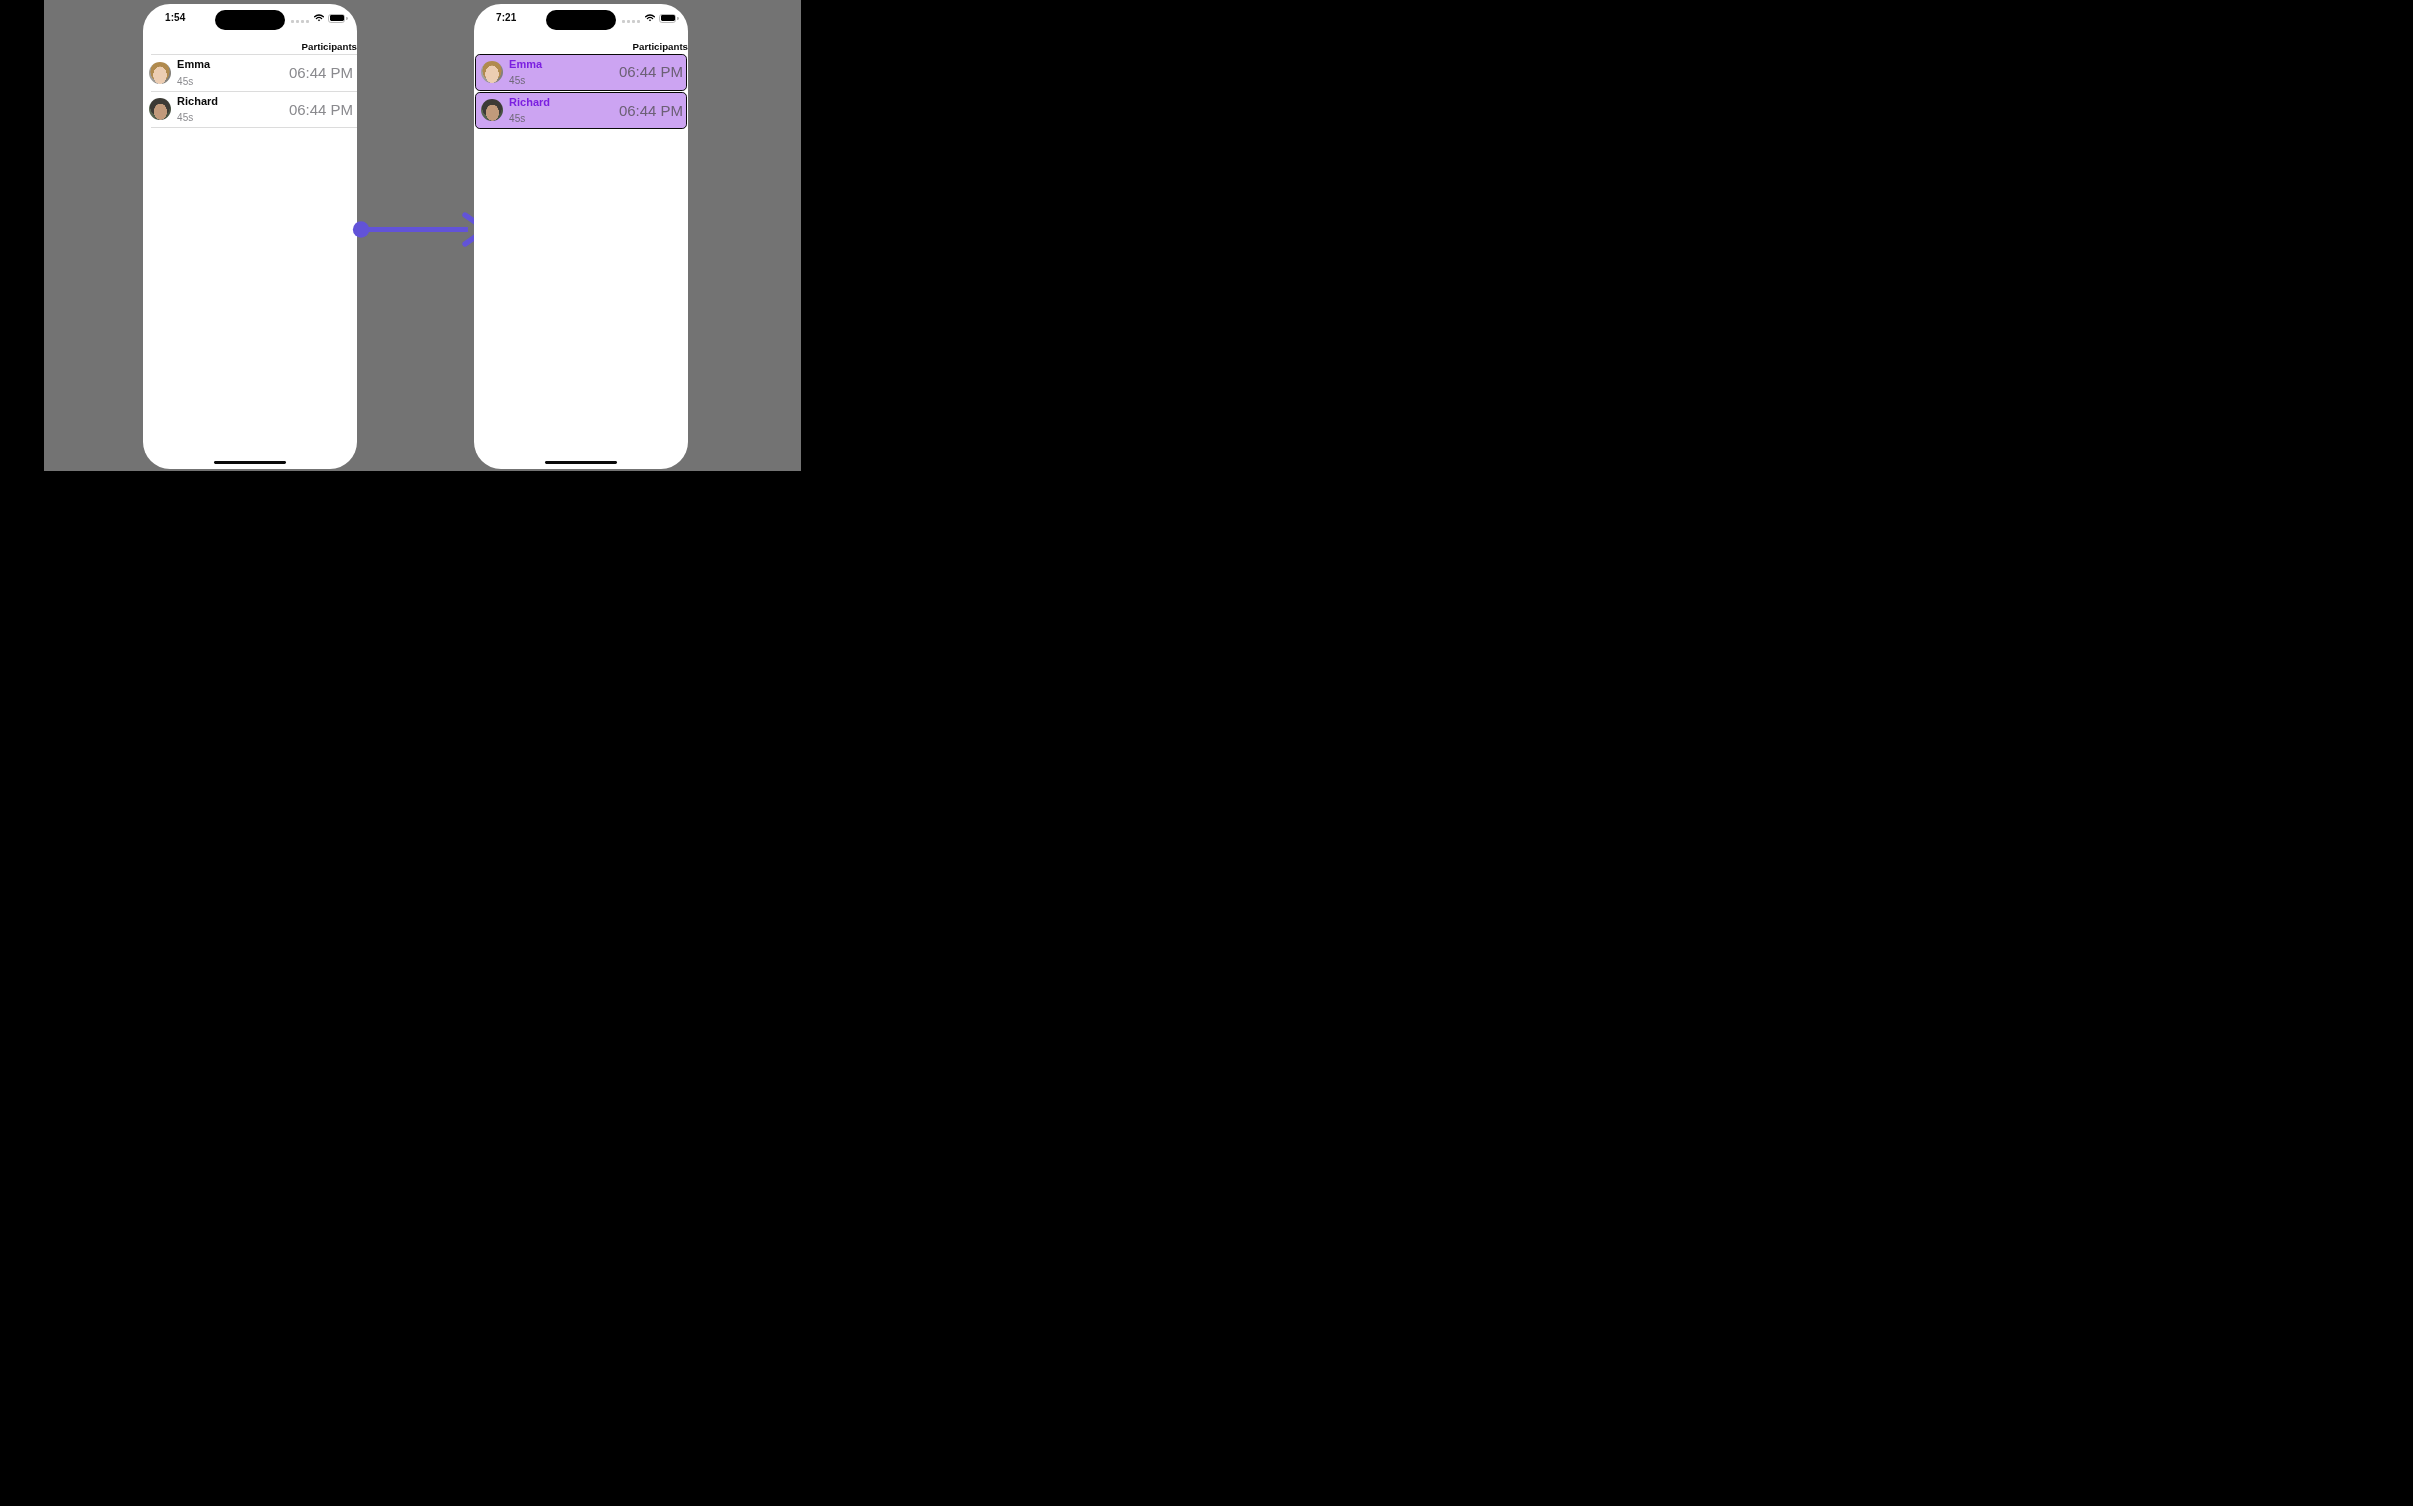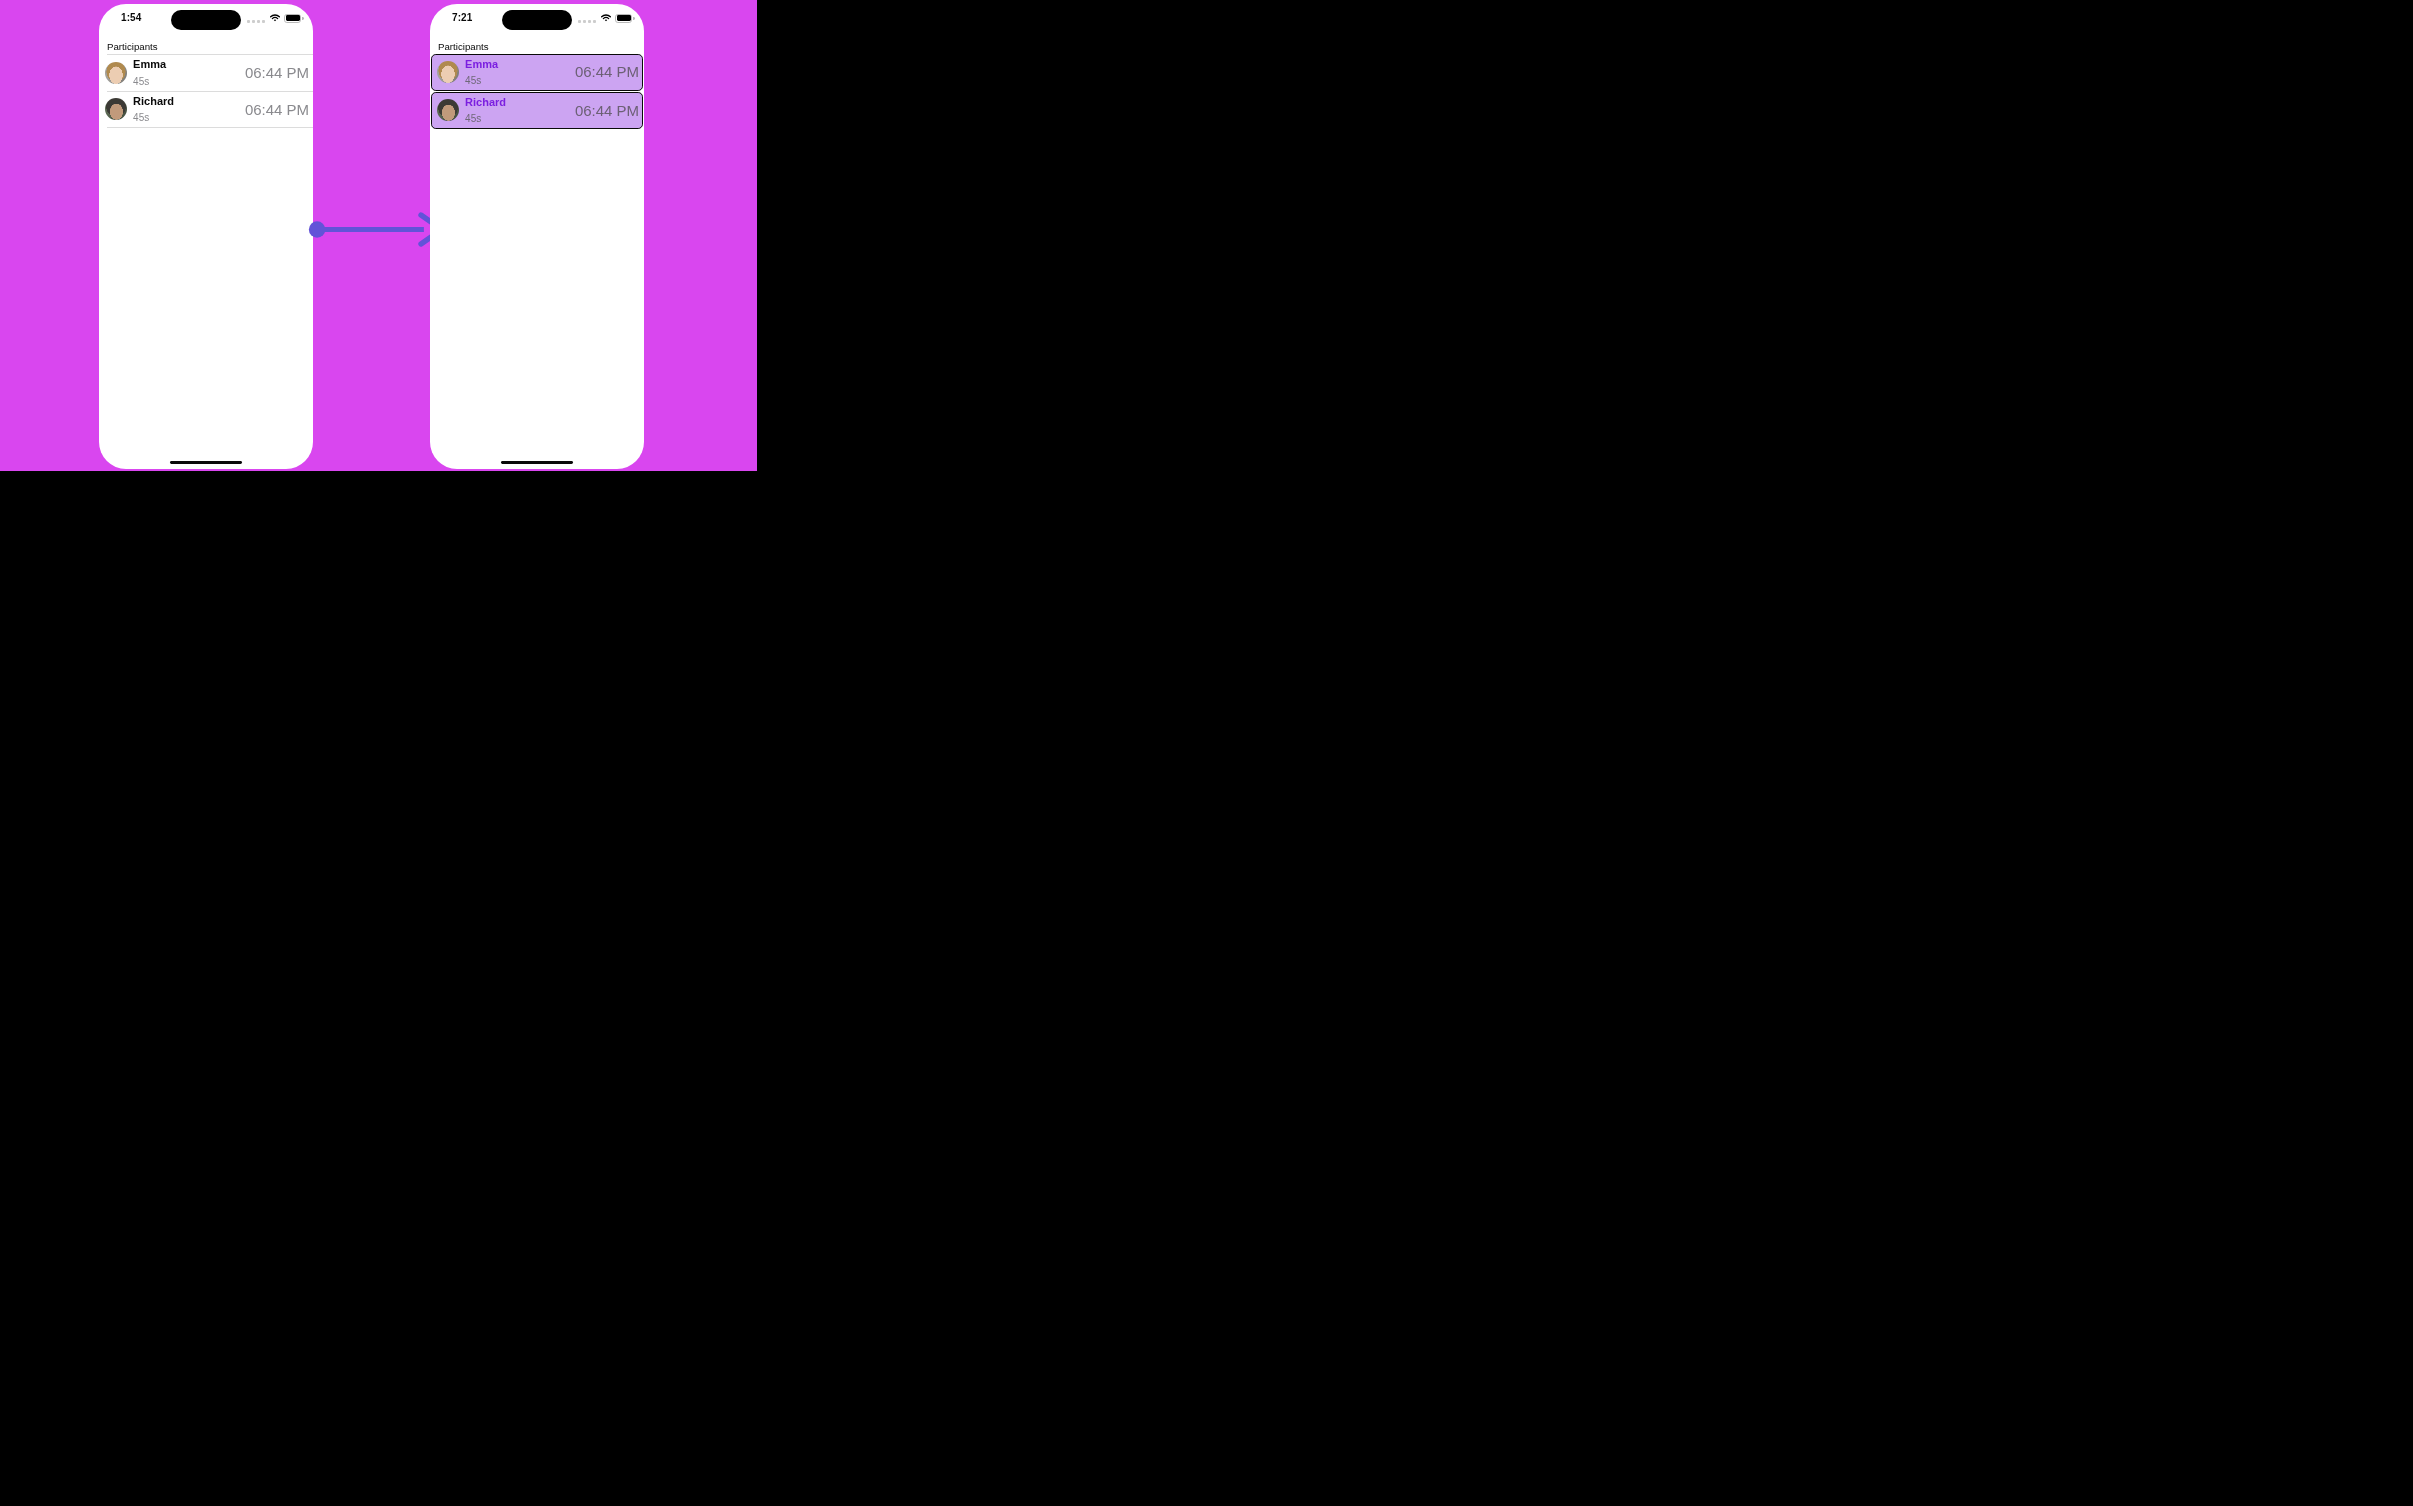--- a/index.html
+++ b/index.html
@@ -1,18 +1,18 @@
 <!DOCTYPE html>
 <html style="font-size:7.7px"><head>
 <meta charset="utf-8">
 <style>
   html, body { margin:0; padding:0; background:#000; }
   .canvas {
-    position:relative; width:757px; height:471px; background:#d946ef;
-    font-family:"Liberation Sans", sans-serif; overflow:hidden;
+    position:relative; width:757px; height:471px; background:#737373;
+    font-family:"Liberation Sans", sans-serif; overflow:hidden;margin-left:44px;
   }
   
   .phone {
     position:absolute; top:3.9px; width:214px; height:465px;
     background:#ffffff; border-radius:27px; overflow:hidden;
   }
   .phone.before { left:99px; }
   .phone.after  { left:430px; }
 
   
@@ -31,22 +31,22 @@
   .wifi { display:block; }
   .battery { position:relative; width:17px; height:8.7px; border:1px solid #b9b9b9; border-radius:2.9px; box-sizing:border-box; }
   .battery .fill { position:absolute; top:0.5px; left:0.5px; right:0.5px; bottom:0.5px; background:#000; border-radius:1.4px; }
   .battery::after {
     content:""; position:absolute; right:-3.4px; top:1.9px; width:1.9px; height:3.4px;
     background:#b9b9b9; border-radius:0 1.4px 1.4px 0;
   }
 
   
   .navtitle {
-    margin:0; position:absolute; top:37px; left:8px; right:0; text-align:left;
-    font-size:9.7px; font-weight:400; color:#0a0a0a;
+    margin:0; position:absolute; top:37px; left:16px; right:0; text-align:right;
+    font-size:9.7px; font-weight:700; color:#0a0a0a;
   }
 
   
   .list { position:absolute; top:50px; left:0; right:0; }
   .sep { height:0.7px; background:#dcdcdc; margin-left:7.7px; }
   .row { position:relative; height:36px; display:flex; align-items:center; padding:0 3.9px 0 6.3px; box-sizing:border-box; background:transparent; }
   .avatar { width:22px; height:22px; border-radius:50%; flex:none; }
   .avatar.emma {
     background:
       radial-gradient(ellipse 31% 40% at 50% 60%, #eccdb2 0 97%, rgba(0,0,0,0) 100%),

